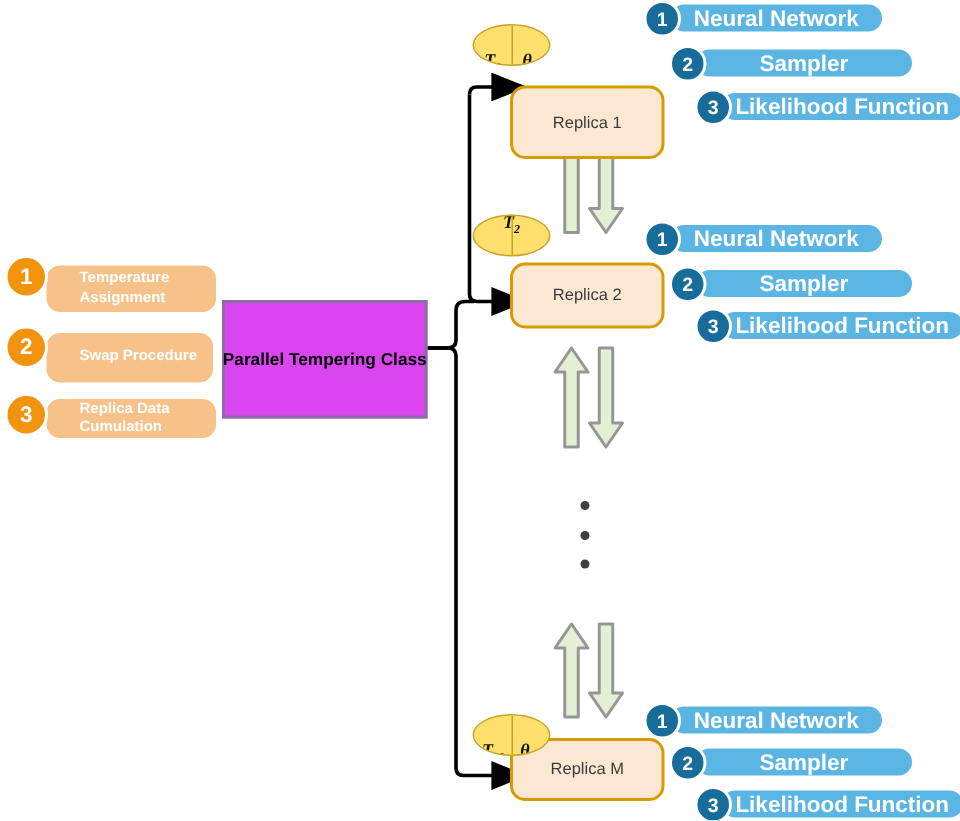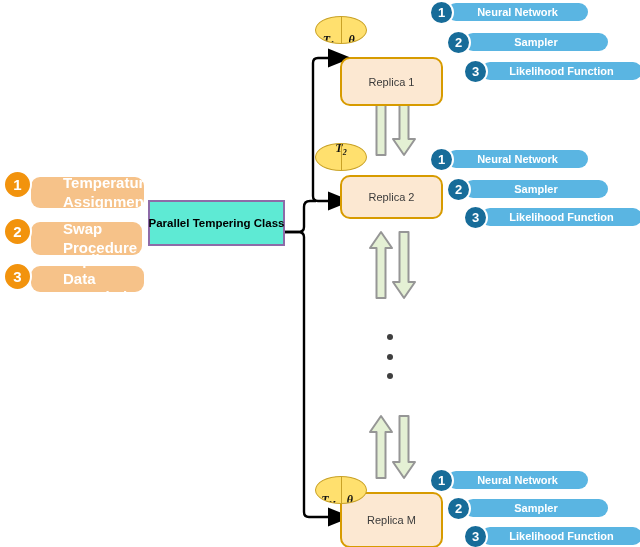--- a/index.html
+++ b/index.html
@@ -8,25 +8,25 @@
   .underlay{position:absolute;left:0;top:0;z-index:0;}
   .conn{fill:none;stroke:#000;stroke-width:2.4px;}
   .swaparrow{fill:#E4F0D4;stroke:#969696;stroke-width:2px;stroke-linejoin:round;}
   .dot{fill:#3F3F3F;}
 
   
   .ocircle{position:absolute;width:29px;height:29px;border-radius:50%;background:#F2930D;
            border:2px solid #fff;box-sizing:border-box;color:#fff;font-weight:bold;font-size:15px;
            display:flex;align-items:center;justify-content:center;z-index:2;}
   .opill{position:absolute;background:#F6C289;border-radius:9px;color:#fff;font-weight:bold;
-         font-size:15px;line-height:1.25;display:flex;align-items:center;
-         padding-left:32px;box-sizing:border-box;z-index:1;}
+         font-size:10px;line-height:1.25;display:flex;align-items:center;
+         padding-left:22px;box-sizing:border-box;z-index:1;}
 
   
-  .classbox{position:absolute;left:148px;top:200px;width:137px;height:46px;background:#5eead4;
+  .classbox{position:absolute;left:148px;top:200px;width:137px;height:79px;background:#d946ef;
             border:2px solid #8E6BA8;box-sizing:border-box;display:flex;align-items:center;
             justify-content:center;font-weight:bold;font-size:11.5px;color:#000;
             text-align:center;white-space:nowrap;z-index:1;}
 
   
   .rbox{position:absolute;left:340px;width:103px;background:#FCE8D2;border:2.5px solid #D79B00;
         border-radius:10px;box-sizing:border-box;display:flex;align-items:center;
         justify-content:center;font-size:11px;color:#3b3b3b;z-index:1;}
 
   
@@ -36,21 +36,21 @@
   .rellipse .half{width:50%;text-align:center;font-family:"Liberation Serif",serif;
                   font-style:italic;font-weight:bold;font-size:12px;color:#111;line-height:1;margin-top:24px;}
   .rellipse .half sub{font-size:8px;font-style:italic;}
   .rellipse .divider{position:absolute;left:50%;top:0;bottom:0;width:1px;background:#C9A227;}
 
   
   .bcircle{position:absolute;width:25px;height:25px;border-radius:50%;background:#176C99;
            border:2px solid #fff;box-sizing:border-box;color:#fff;font-weight:bold;font-size:13px;
            display:flex;align-items:center;justify-content:center;z-index:2;}
   .bpill{position:absolute;height:18px;background:#5AB5E2;border-radius:9px;color:#fff;
-         font-weight:bold;font-size:11px;display:flex;align-items:center;justify-content:center;
+         font-weight:bold;font-size:15px;display:flex;align-items:center;justify-content:center;
          box-sizing:border-box;z-index:1;}
 </style>
 </head>
 <body>
 
 <div class="canvas">
 
   <svg class="underlay" width="640" height="547" viewBox="0 0 640 547">
     <defs>
       <marker id="ah" markerWidth="10" markerHeight="8" refX="1" refY="4" orient="auto">
@@ -96,21 +96,21 @@
     <span class="half"><span>θ</span><sub>1</sub></span>
   </div>
 
   <div class="rbox" style="top:175px;height:44px;">Replica 2</div>
   <div class="rellipse" style="top:143px;flex-direction:column;">
     <span class="half"><span>T</span><sub>2</sub></span>
     <span class="divider"></span>
     <span class="half"><span>θ</span><sub>2</sub></span>
   </div>
 
-  <div class="rbox" style="top:492px;height:56px;">Replica M</div>
+  <div class="rbox" style="top:492px;height:42px;">Replica M</div>
   <div class="rellipse" style="top:476px;">
     <span class="half"><span>T</span><sub>M</sub></span>
     <span class="divider"></span>
     <span class="half"><span>θ</span><sub>M</sub></span>
   </div>
 
   <div class="bpill" style="left:447px;top:3px;width:141px;">Neural Network</div>
   <div class="bcircle" style="left:429px;top:0px;">1</div>
   <div class="bpill" style="left:464px;top:33px;width:144px;">Sampler</div>
   <div class="bcircle" style="left:446px;top:30px;">2</div>

